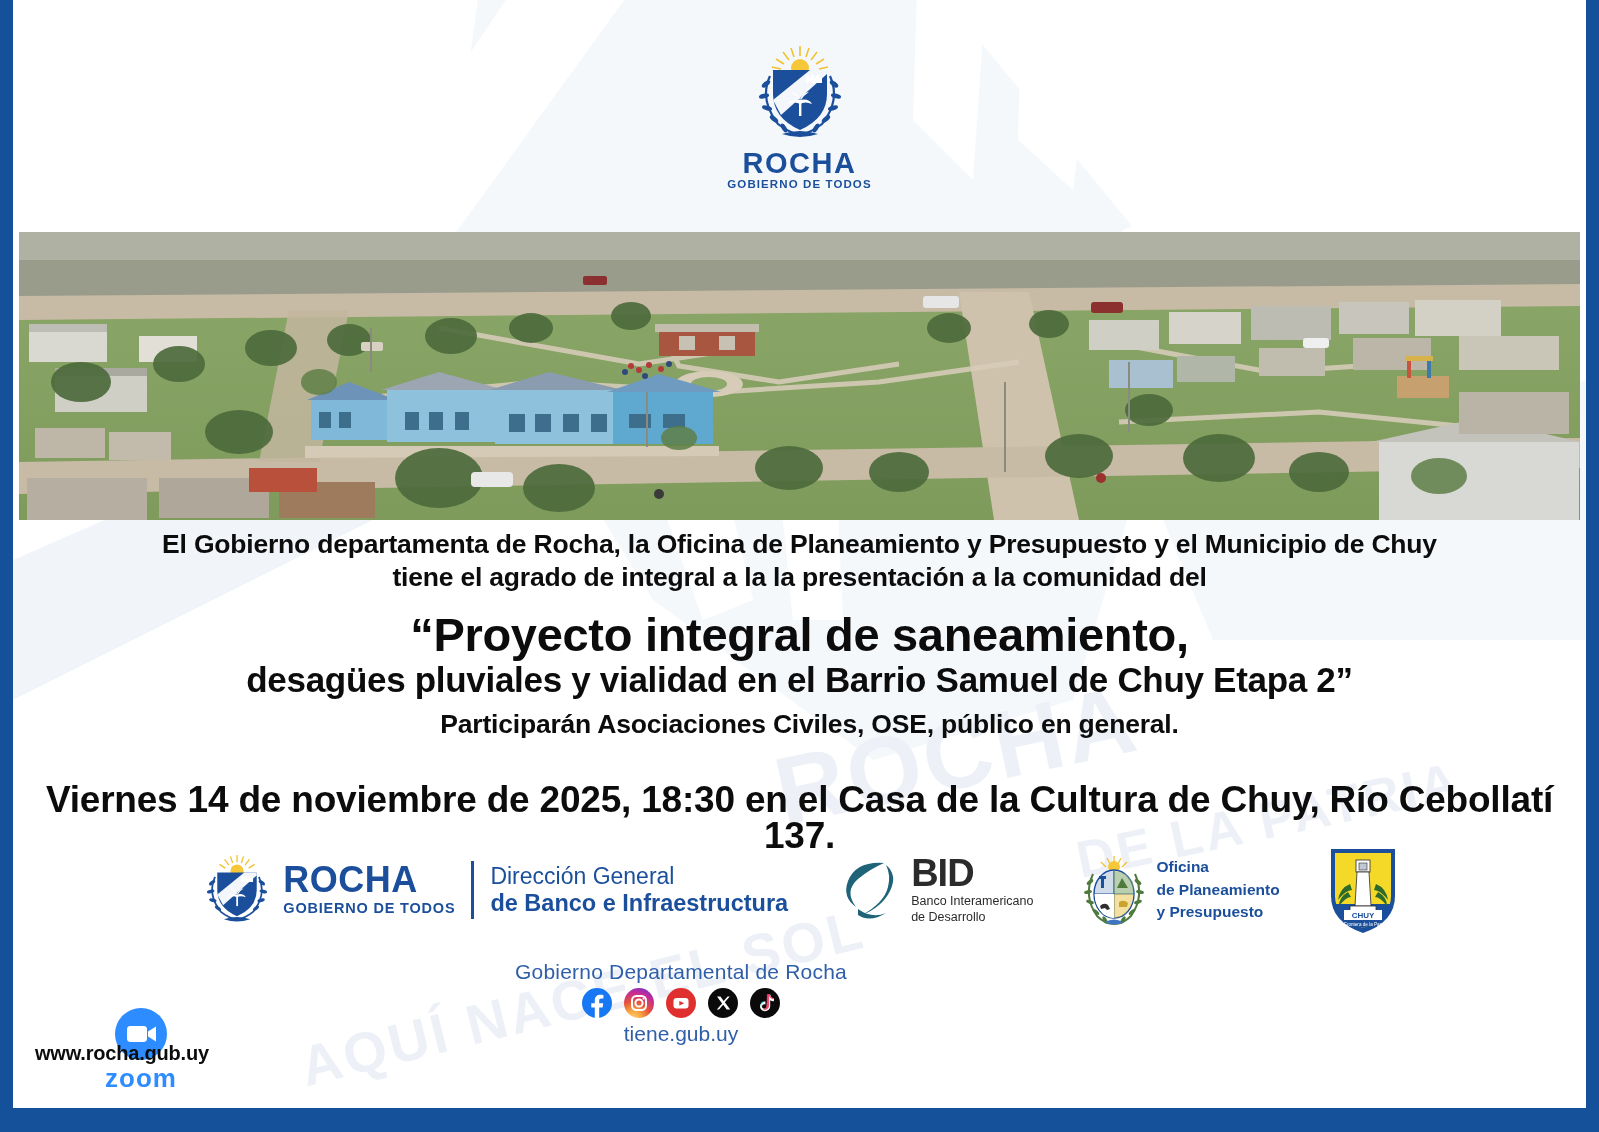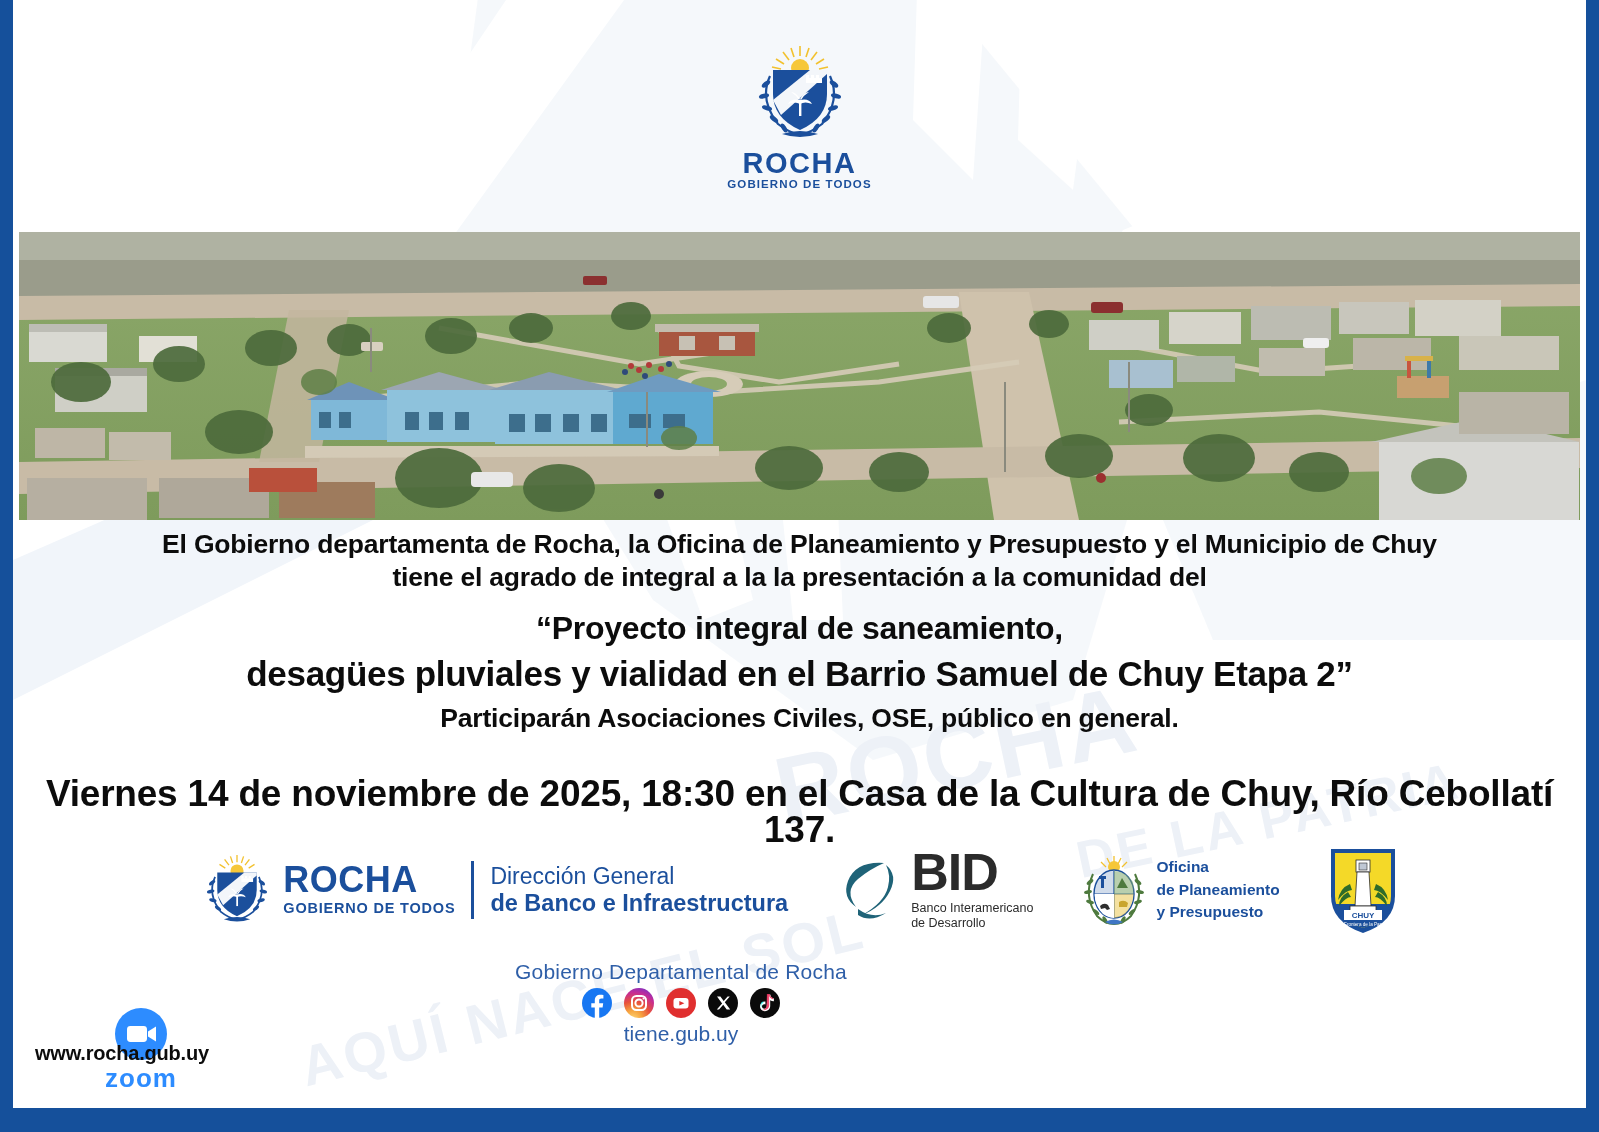--- a/index.html
+++ b/index.html
@@ -88,21 +88,21 @@
   
   #body-copy {
     position: absolute;
     left: 0; top: 520px; width: 1573px;
     text-align: center;
     color: #0c0c0c;
   }
   .line { font-family: "Liberation Sans", sans-serif; font-weight: 700; }
   .l1 { font-size: 26.5px; line-height: 33px; letter-spacing: -0.2px; margin-top: 8px; }
   .l2 { font-size: 26.5px; line-height: 33px; letter-spacing: -0.2px; }
-  .l3 { font-size: 32px; line-height: 45px; margin-top: 12px; letter-spacing: -0.3px; }
+  .l3 { font-size: 47px; line-height: 45px; margin-top: 18px; letter-spacing: -0.3px; }
   .l4 { font-size: 35px; line-height: 45px; letter-spacing: -0.3px; }
   .l5 { font-size: 26.5px; line-height: 36px; margin-top: 4px; letter-spacing: -0.2px; padding-left: 20px; }
   .l6 { font-size: 37px; line-height: 36px; margin-top: 40px; letter-spacing: -0.2px; }
 
   
   #logo-strip {
     position: absolute;
     left: 0; top: 836px; width: 1573px; height: 108px;
     display: flex; align-items: center; justify-content: center;
     gap: 0px;
@@ -123,21 +123,21 @@
   .rl-divider {
     width: 3px; height: 58px; background: #1B4F9C;
     margin: 0 16px;
   }
   .dg-1 { font-weight: 400; color: #1B4F9C; font-size: 23px; line-height: 1.18; }
   .dg-2 { font-weight: 700; color: #1B4F9C; font-size: 23.5px; line-height: 1.18; }
 
   
   #logo-bid { margin-right: 48px; }
   .bid-word {
-    font-weight: 700; color: #2B2B2B; font-size: 52px;
+    font-weight: 700; color: #2B2B2B; font-size: 38px;
     letter-spacing: -1px; line-height: 0.95;
   }
   .bid-sub {
     font-weight: 400; color: #2B2B2B; font-size: 12.5px;
     line-height: 1.25; margin-top: 3px;
   }
 
   
   #logo-opp { margin-right: 46px; }
   .opp-text {

